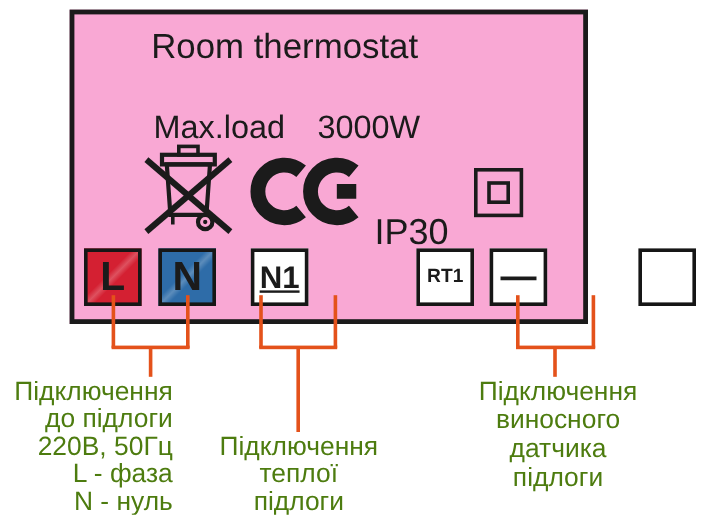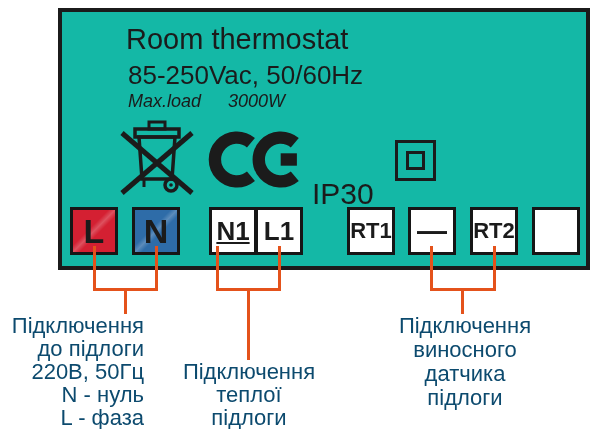--- a/index.html
+++ b/index.html
@@ -1,67 +1,66 @@
 <!DOCTYPE html>
 <html><head>
 <meta charset="utf-8">
 <style>
   html,body{margin:0;padding:0;background:#ffffff;overflow:hidden;}
   .stage{position:relative;width:600px;height:429px;background:#fff;
          font-family:"Liberation Sans", sans-serif;color:#1b1b1b;}
 
   
-  .panel{position:absolute;left:58px;top:8px;width:532px;height:262px;
-         border:4px solid #1b1b1b;box-sizing:border-box;background:#14b8a6;}
+  .panel{position:absolute;left:58px;top:8px;width:432px;height:262px;
+         border:4px solid #1b1b1b;box-sizing:border-box;background:#f9a8d4;}
   .panel .abs{position:absolute;white-space:nowrap;}
   .title{left:64px;top:12px;font-size:29px;line-height:1.1;}
   .specs{left:66px;top:49px;font-size:26px;line-height:1.1;}
-  .maxload{left:66px;top:80px;font-size:18px;line-height:1.1;font-style:italic;}
+  .maxload{left:66px;top:80px;font-size:27px;line-height:1.1;}
   .maxload .val{margin-left:27px;}
   .ip{left:250px;top:135px;font-size:30px;line-height:1.1;margin-top:30px;}
 
   
   .weee{left:58px;top:107px;}
   .ce{left:146px;top:117px;}
   .dsq{left:333px;top:128px;width:41px;height:41px;border:3px solid #1b1b1b;
        box-sizing:border-box;display:flex;align-items:center;justify-content:center;}
   .dsq-inner{width:13px;height:13px;border:3px solid #1b1b1b;}
 
   
   .terminal{position:absolute;top:195px;width:48px;height:48px;border:3px solid #161616;
             box-sizing:border-box;background:#fff;display:flex;align-items:center;
             justify-content:center;font-weight:bold;font-size:26px;}
   .t0{left:8px;font-size:34px;background:#d42032;
       background-image:linear-gradient(135deg,rgba(255,255,255,0) 42%,rgba(255,255,255,.22) 50%,rgba(255,255,255,0) 58%);}
   .t1{left:70px;font-size:34px;background:#2e6ca8;
       background-image:linear-gradient(135deg,rgba(255,255,255,0) 42%,rgba(255,255,255,.22) 50%,rgba(255,255,255,0) 58%);}
   .t2{left:147px;text-decoration:underline;}
   .t3{left:193px;}
-  .t4{left:285px;font-size:22px;}
+  .t4{left:285px;font-size:16px;}
   .t5{left:346px;font-size:30px;}
   .t6{left:408px;font-size:22px;}
   .t7{left:470px;}
 
   
   .conn{position:absolute;background:#e4521b;}
 
   
-  .ann{position:absolute;color:#0c4a6e;font-size:22px;line-height:23px;}
+  .ann{position:absolute;color:#4d7c0f;font-size:22px;line-height:23px;}
   .ann-mains{left:4px;top:314px;width:140px;text-align:right;}
   .ann-floor{left:168px;top:360px;width:162px;text-align:center;}
   .ann-sensor{left:384px;top:314px;width:162px;text-align:center;line-height:24px;}
 </style>
 </head>
 <body>
 
 <div class="stage">
 
   <div class="panel">
     <div class="abs title">Room thermostat</div>
-    <div class="abs specs">85-250Vac, 50/60Hz</div>
     <div class="abs maxload">
       <span>Max.load</span><span class="val">3000W</span>
     </div>
 
     <div class="abs weee">
       <svg width="74" height="80" viewBox="0 0 74 80" aria-hidden="true">
         <g fill="none" stroke="#1b1b1b">
           <rect x="29" y="3" width="16" height="7" stroke-width="3"></rect>
           <rect x="15" y="10" width="44" height="8" stroke-width="3.5"></rect>
           <path d="M19 18 H55 L52 60 H22 Z" stroke-width="3.5"></path>
@@ -86,24 +85,22 @@
 
     <div class="abs ip">IP30</div>
 
     <div class="abs dsq">
       <div class="dsq-inner"></div>
     </div>
 
     <div class="terminal t0">L</div>
     <div class="terminal t1">N</div>
     <div class="terminal t2">N1</div>
-    <div class="terminal t3">L1</div>
     <div class="terminal t4">RT1</div>
     <div class="terminal t5">—</div>
-    <div class="terminal t6">RT2</div>
     <div class="terminal t7"></div>
   </div>
 
   <div class="conn" style="left:93px;top:246px;width:3px;height:44px;"></div>
   <div class="conn" style="left:155px;top:246px;width:3px;height:44px;"></div>
   <div class="conn" style="left:93px;top:288px;width:65px;height:3px;"></div>
   <div class="conn" style="left:124px;top:290px;width:3px;height:24px;"></div>
 
   <div class="conn" style="left:216px;top:246px;width:3px;height:44px;"></div>
   <div class="conn" style="left:278px;top:246px;width:3px;height:44px;"></div>
@@ -112,22 +109,22 @@
 
   <div class="conn" style="left:430px;top:246px;width:3px;height:44px;"></div>
   <div class="conn" style="left:493px;top:246px;width:3px;height:44px;"></div>
   <div class="conn" style="left:430px;top:288px;width:66px;height:3px;"></div>
   <div class="conn" style="left:461px;top:290px;width:3px;height:24px;"></div>
 
   <div class="ann ann-mains">
     <div>Підключення</div>
     <div>до підлоги</div>
     <div>220В, 50Гц</div>
+    <div>L - фаза</div>
     <div>N - нуль</div>
-    <div>L - фаза</div>
   </div>
 
   <div class="ann ann-floor">
     <div>Підключення</div>
     <div>теплої</div>
     <div>підлоги</div>
   </div>
 
   <div class="ann ann-sensor">
     <div>Підключення</div>

